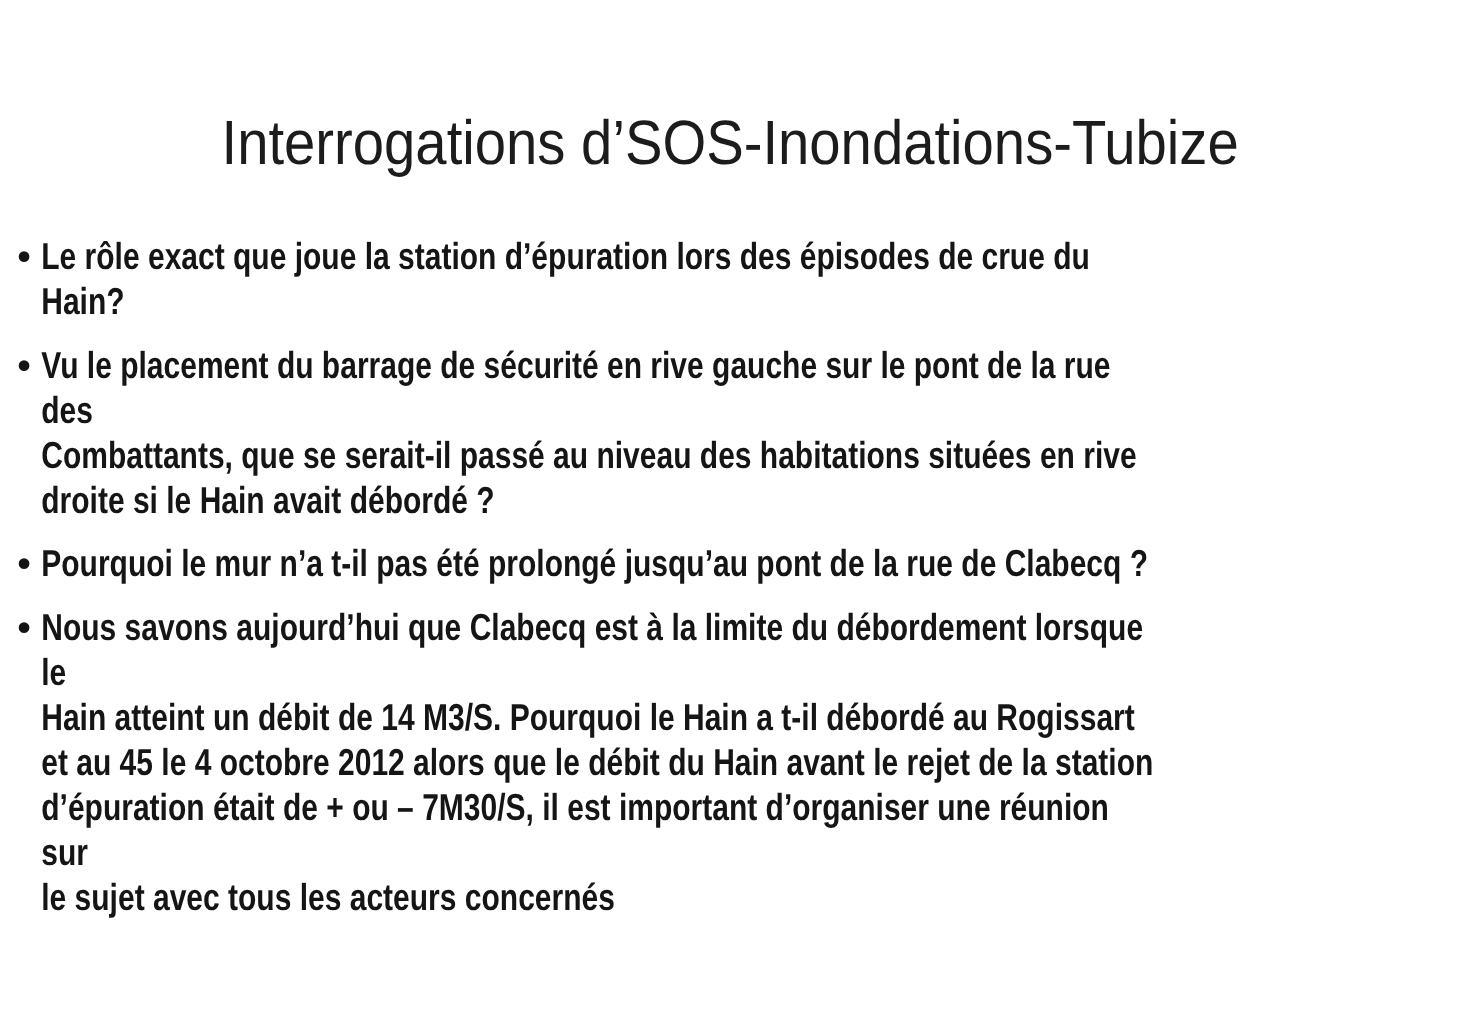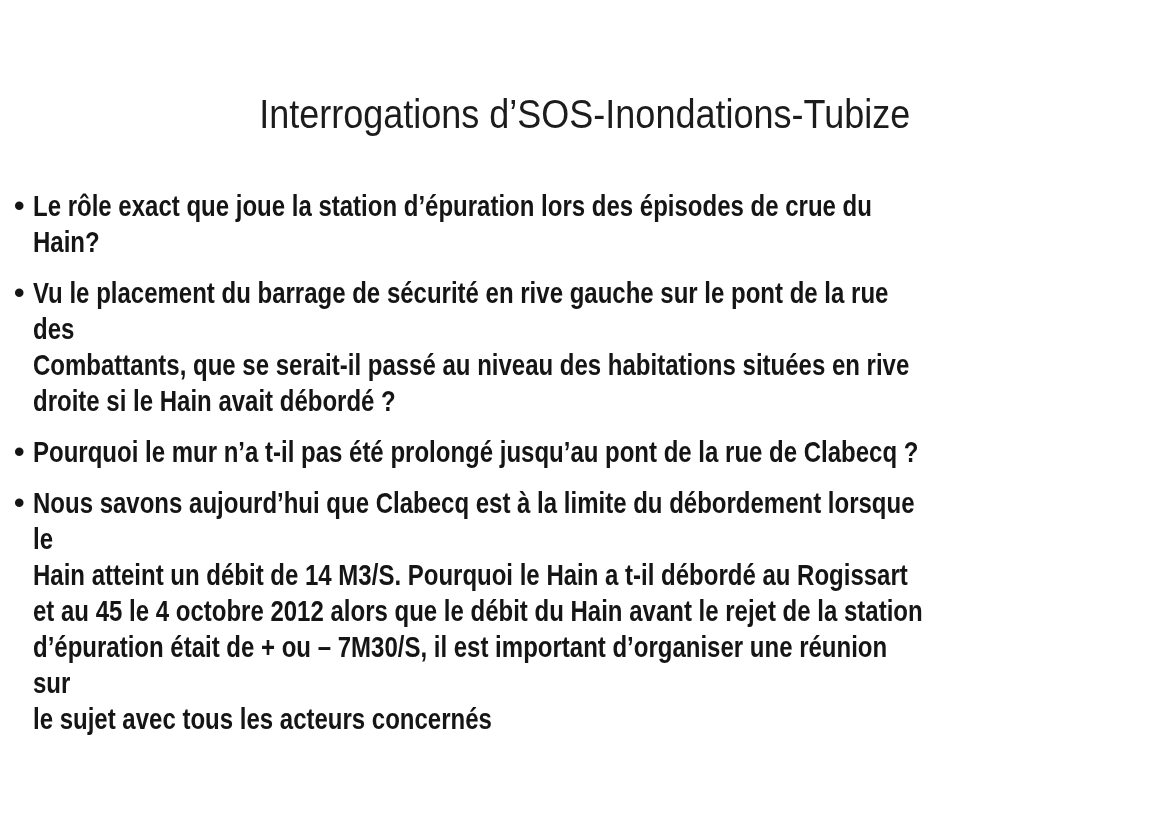--- a/index.html
+++ b/index.html
@@ -16,21 +16,21 @@
     font-family: "Liberation Sans", sans-serif;
     color: #191919;
   }
   .title {
     position: absolute;
     top: 86px;
     left: 0;
     right: 0;
     margin: 0;
     text-align: center;
-    font-size: 40px;
+    font-size: 50px;
     font-weight: 400;
     line-height: 56px;
     color: #1c1c1c;
     white-space: nowrap;
   }
   .title .condense {
     display: inline-block;
     transform: scaleX(0.9);
     transform-origin: center center;
   }

